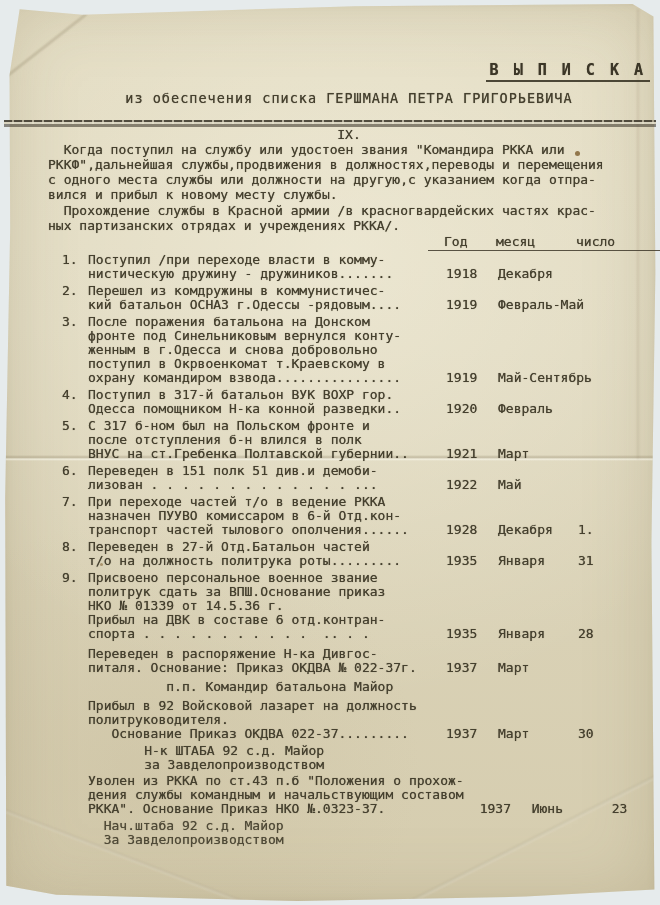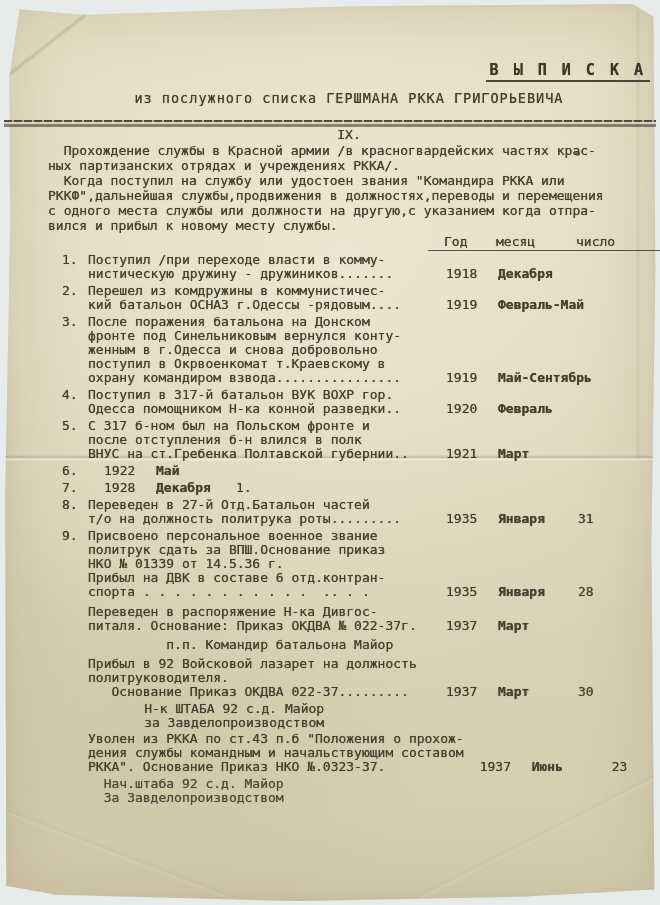--- a/index.html
+++ b/index.html
@@ -61,21 +61,21 @@
     white-space:pre;
   }
   .col-header .yr{width:52px;}
   .col-header .mo{width:80px;}
   .entries{margin-left:14px;margin-top:2px;}
   .row{display:flex;margin-bottom:3px;line-height:14px;}
   .row .num{flex:0 0 26px;white-space:pre;}
   .row .txt{flex:0 0 342px;white-space:pre;}
   .row .dates{flex:1 1 auto;display:flex;align-items:flex-end;padding-left:16px;white-space:pre;}
   .row .yr{width:52px;}
-  .row .mo{width:80px;font-weight:bold;}
+  .row .mo{width:80px;}
   .row .dy{width:40px;}
   .row:nth-child(10){margin-top:6px;}
   .row:nth-child(11){margin-top:5px;margin-bottom:5px;}
   .row:nth-child(13){margin-top:2px;margin-bottom:2px;gap:17px;}
   .row:nth-child(15){margin-top:2px;opacity:0.92;}
 </style>
 </head>
 <body>
 
 <div class="paper">
@@ -83,30 +83,30 @@
   <div class="crease fold-d1"></div>
   <div class="crease fold-d2"></div>
   <div class="crease fold-d3"></div>
   <div class="crease fold-v"></div>
   <div class="crease speck1"></div>
   <div class="crease speck2"></div>
 </div>
 
 <div class="content">
   <div class="title"><span>В Ы П И С К А</span></div>
-  <div class="subtitle">из послужного списка ГЕРШМАНА РККА ГРИГОРЬЕВИЧА</div>
+  <div class="subtitle">из обеспечения списка ГЕРШМАНА ПЕТРА ГРИГОРЬЕВИЧА</div>
   <div class="divider"></div>
   <div class="section-no">IX.</div>
 
-  <p class="para first">  Прохождение службы в Красной армии /в красногвардейских частях крас-
-ных партизанских отрядах и учреждениях РККА/.</p>
   <p class="para">  Когда поступил на службу или удостоен звания "Командира РККА или
 РККФ",дальнейшая службы,продвижения в должностях,переводы и перемещения
 с одного места службы или должности на другую,с указанием когда отпра-
 вился и прибыл к новому месту службы.</p>
+  <p class="para first">  Прохождение службы в Красной армии /в красногвардейских частях крас-
+ных партизанских отрядах и учреждениях РККА/.</p>
 
   <div class="col-header">
     <span class="yr">Год</span>
     <span class="mo">месяц</span>
     <span class="dy">число</span>
   </div>
 
   <div class="entries">
       <div class="row">
         <span class="num">1.</span>
@@ -137,24 +137,29 @@
       </div>
       <div class="row">
         <span class="num">5.</span>
         <span class="txt">С 317 б-ном был на Польском фронте и
 после отступления б-н влился в полк
 ВНУС на ст.Гребенка Полтавской губернии..</span>
         <span class="dates"><span class="yr">1921</span><span class="mo">Март</span><span class="dy"></span></span>
       </div>
       <div class="row">
         <span class="num">6.</span>
+        <span class="txt">Переведен в 151 полк 51 див.и демоби-
+лизован . . . . . . . . . . . . . ...</span>
         <span class="dates"><span class="yr">1922</span><span class="mo">Май</span><span class="dy"></span></span>
       </div>
       <div class="row">
         <span class="num">7.</span>
+        <span class="txt">При переходе частей т/о в ведение РККА
+назначен ПУУВО комиссаром в 6-й Отд.кон-
+транспорт частей тылового ополчения......</span>
         <span class="dates"><span class="yr">1928</span><span class="mo">Декабря</span><span class="dy">1.</span></span>
       </div>
       <div class="row">
         <span class="num">8.</span>
         <span class="txt">Переведен в 27-й Отд.Батальон частей
 т/о на должность политрука роты.........</span>
         <span class="dates"><span class="yr">1935</span><span class="mo">Января</span><span class="dy">31</span></span>
       </div>
       <div class="row">
         <span class="num">9.</span>

